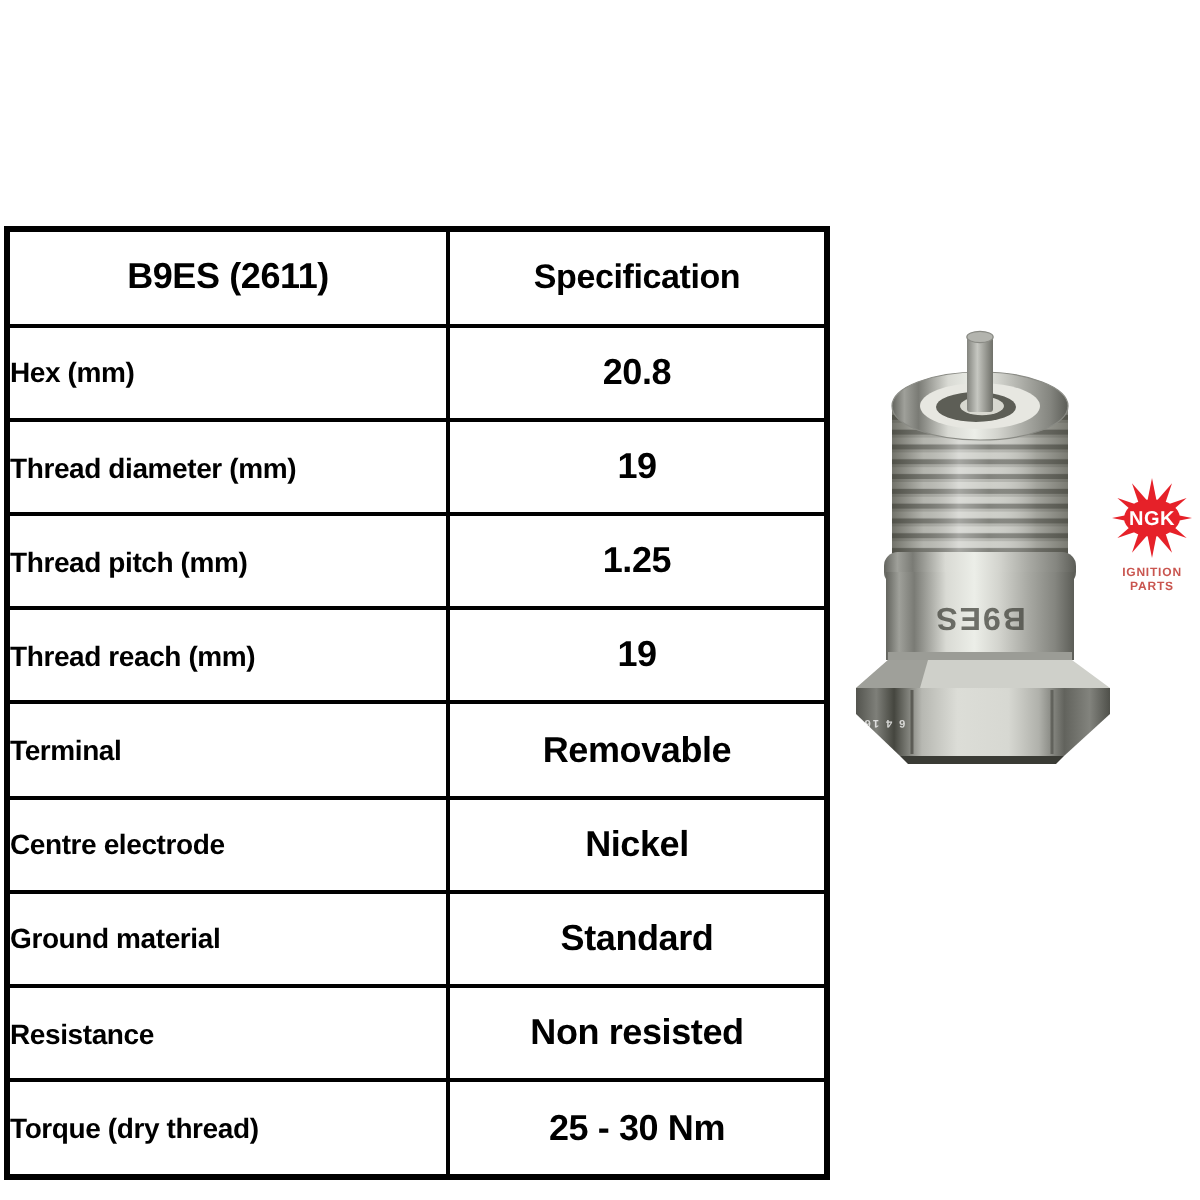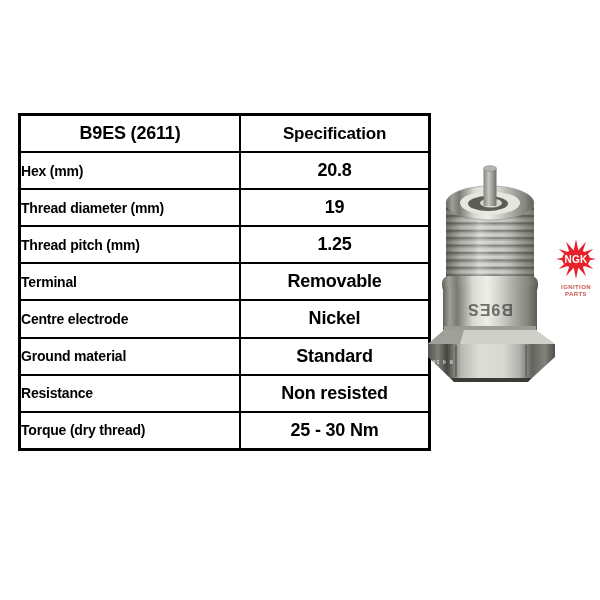--- a/index.html
+++ b/index.html
@@ -8,24 +8,24 @@
     width: 600px;
     height: 600px;
     background: #ffffff;
     overflow: hidden;
     font-family: "Liberation Sans", sans-serif;
   }
 
   
   table.spec {
     position: absolute;
-    left: 18px;
+    left: 2px;
     top: 113px;
     width: 405px;
-    height: 338px;
+    height: 477px;
     border-collapse: collapse;
     table-layout: fixed;
     border: 3px solid #000;
   }
   table.spec th, table.spec td {
     border: 2px solid #000;
     font-weight: bold;
     color: #000;
     letter-spacing: -0.2px;
     padding: 0;
@@ -71,20 +71,24 @@
     </tr>
     <tr>
       <td class="label-cell">Thread diameter (mm)</td>
       <td class="value-cell">19</td>
     </tr>
     <tr>
       <td class="label-cell">Thread pitch (mm)</td>
       <td class="value-cell">1.25</td>
     </tr>
     <tr>
+      <td class="label-cell">Thread reach (mm)</td>
+      <td class="value-cell">19</td>
+    </tr>
+    <tr>
       <td class="label-cell">Terminal</td>
       <td class="value-cell">Removable</td>
     </tr>
     <tr>
       <td class="label-cell">Centre electrode</td>
       <td class="value-cell">Nickel</td>
     </tr>
     <tr>
       <td class="label-cell">Ground material</td>
       <td class="value-cell">Standard</td>

